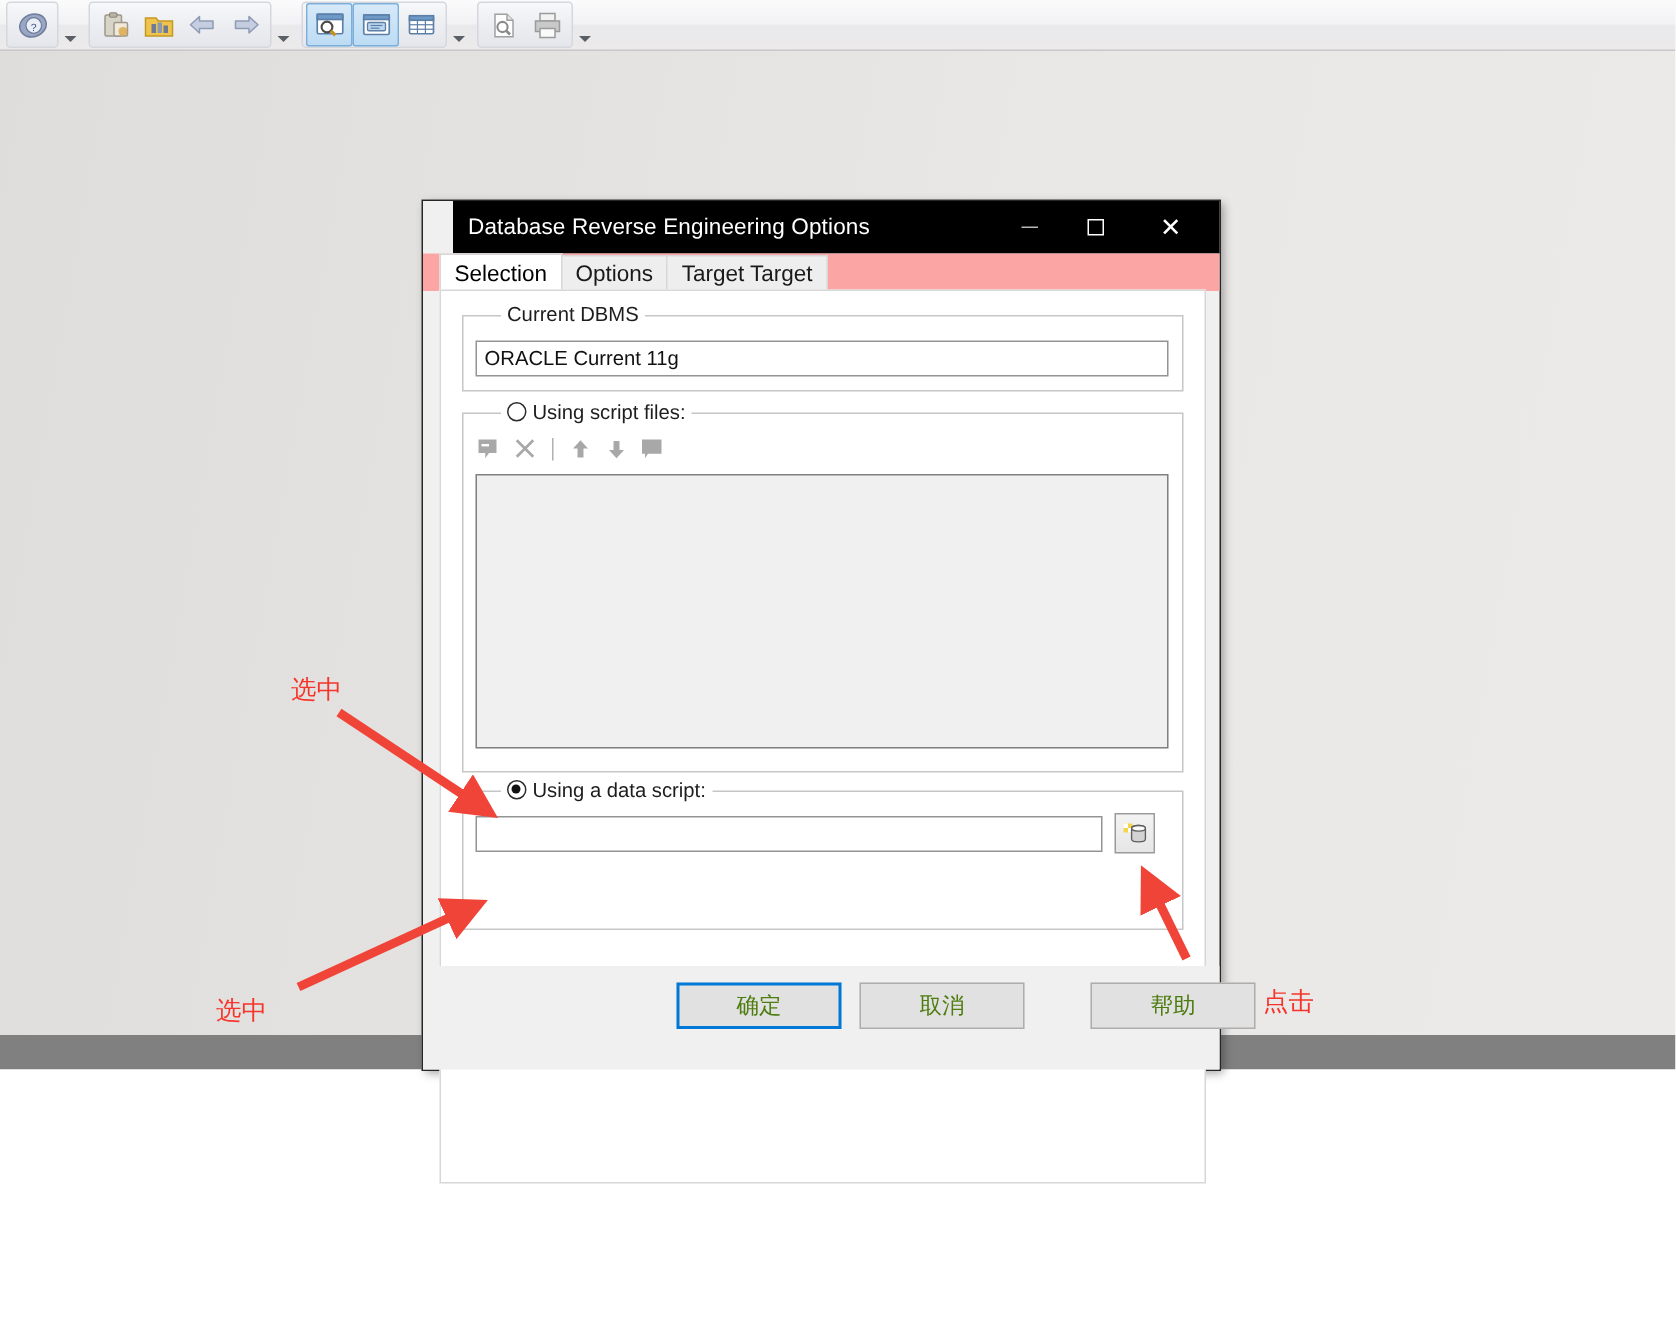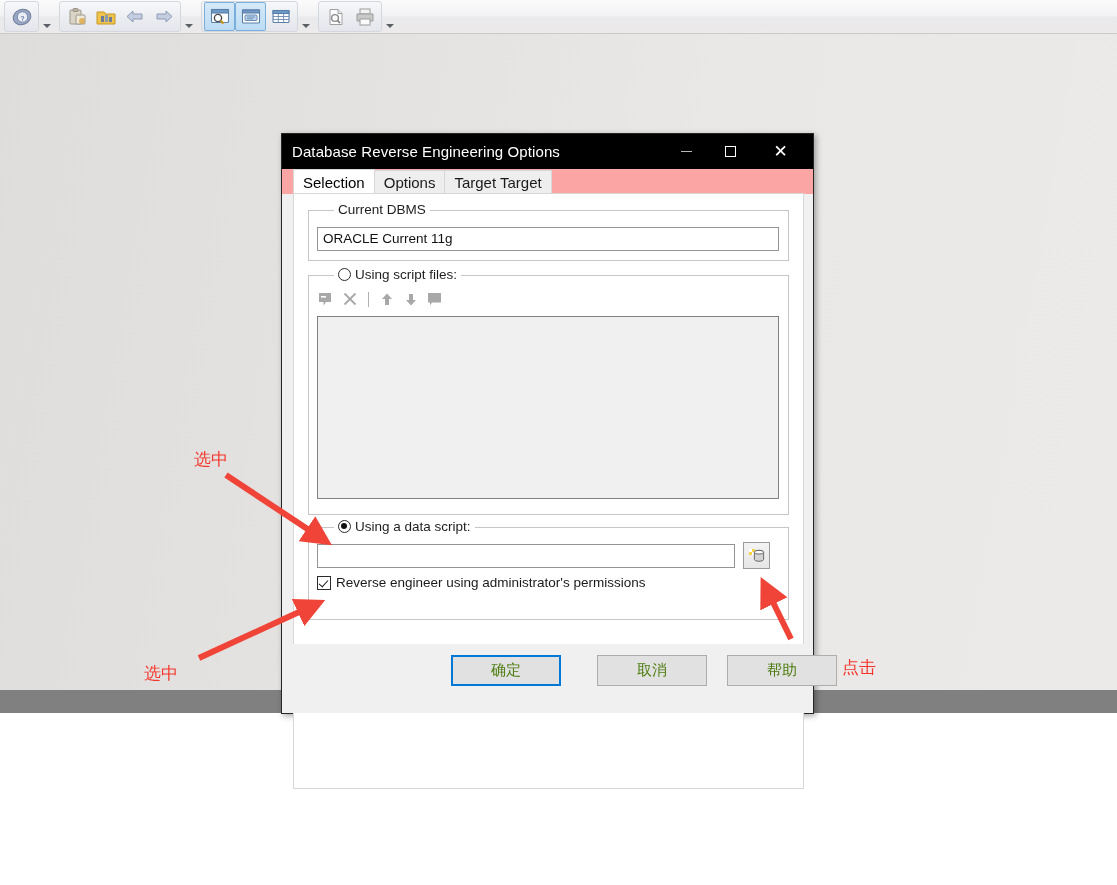--- a/index.html
+++ b/index.html
@@ -90,20 +90,21 @@
   #dialog {
     position: absolute;
     left: 281px;
     top: 133px;
     width: 533px;
     height: 581px;
     background: #f0f0f0;
     box-shadow: 2px 2px 6px rgba(0,0,0,0.35);
     border: 1px solid #262626;
     box-sizing: border-box;
+    padding-left: 20px;
   }
   #titlebar {
     height: 35px;
     background: #000000;
     display: flex;
     align-items: center;
     position: relative;
   }
   #dialog-title {
     color: #ffffff;
@@ -308,21 +309,21 @@
     box-sizing: border-box;
     display: flex; align-items: center; justify-content: center;
     font-size: 15px;
     color: #4d7c0f;
     font-family: "Liberation Sans", sans-serif;
   }
   .dlg-btn.default {
     border: 2px solid #0078d7;
   }
   #btn-ok { left: 169px; }
-  #btn-cancel { left: 291px; margin-left: 24px; }
+  #btn-cancel { left: 291px; }
   #btn-help { left: 402px; margin-left: 43px; }
 
   
   .anno-text {
     position: absolute;
     color: #f5352b;
     font-size: 17px;
     font-family: "DejaVu Sans", sans-serif;
     white-space: nowrap;
   }
@@ -539,24 +540,20 @@
             <rect x="1" y="2" width="6" height="6" fill="#f5d547"></rect>
             <rect x="1" y="2" width="3" height="3" fill="#ffffff"></rect>
             <rect x="4" y="5" width="3" height="3" fill="#ffffff"></rect>
           </g>
           <ellipse cx="11" cy="5.2" rx="4.6" ry="1.9" fill="#f2f2f2" stroke="#5e5e5e" stroke-width="0.9"></ellipse>
           <path d="M6.4 5.2 v7.2 a4.6 1.9 0 0 0 9.2 0 v-7.2" fill="#d3d3d3" stroke="#5e5e5e" stroke-width="0.9"></path>
           <ellipse cx="11" cy="5.2" rx="4.6" ry="1.9" fill="#fafafa" stroke="#5e5e5e" stroke-width="0.9"></ellipse>
         </svg>
       </div>
 
-      <div id="ds-check-row">
-        <span class="checkbox checked"></span>
-        <span>Reverse engineer using administrator's permissions</span>
-      </div>
     </div>
 
   </div>
 
   <div id="footer">
     <div class="dlg-btn default" id="btn-ok">
       <span>确定</span>
     </div>
     <div class="dlg-btn" id="btn-cancel">
       <span>取消</span>

